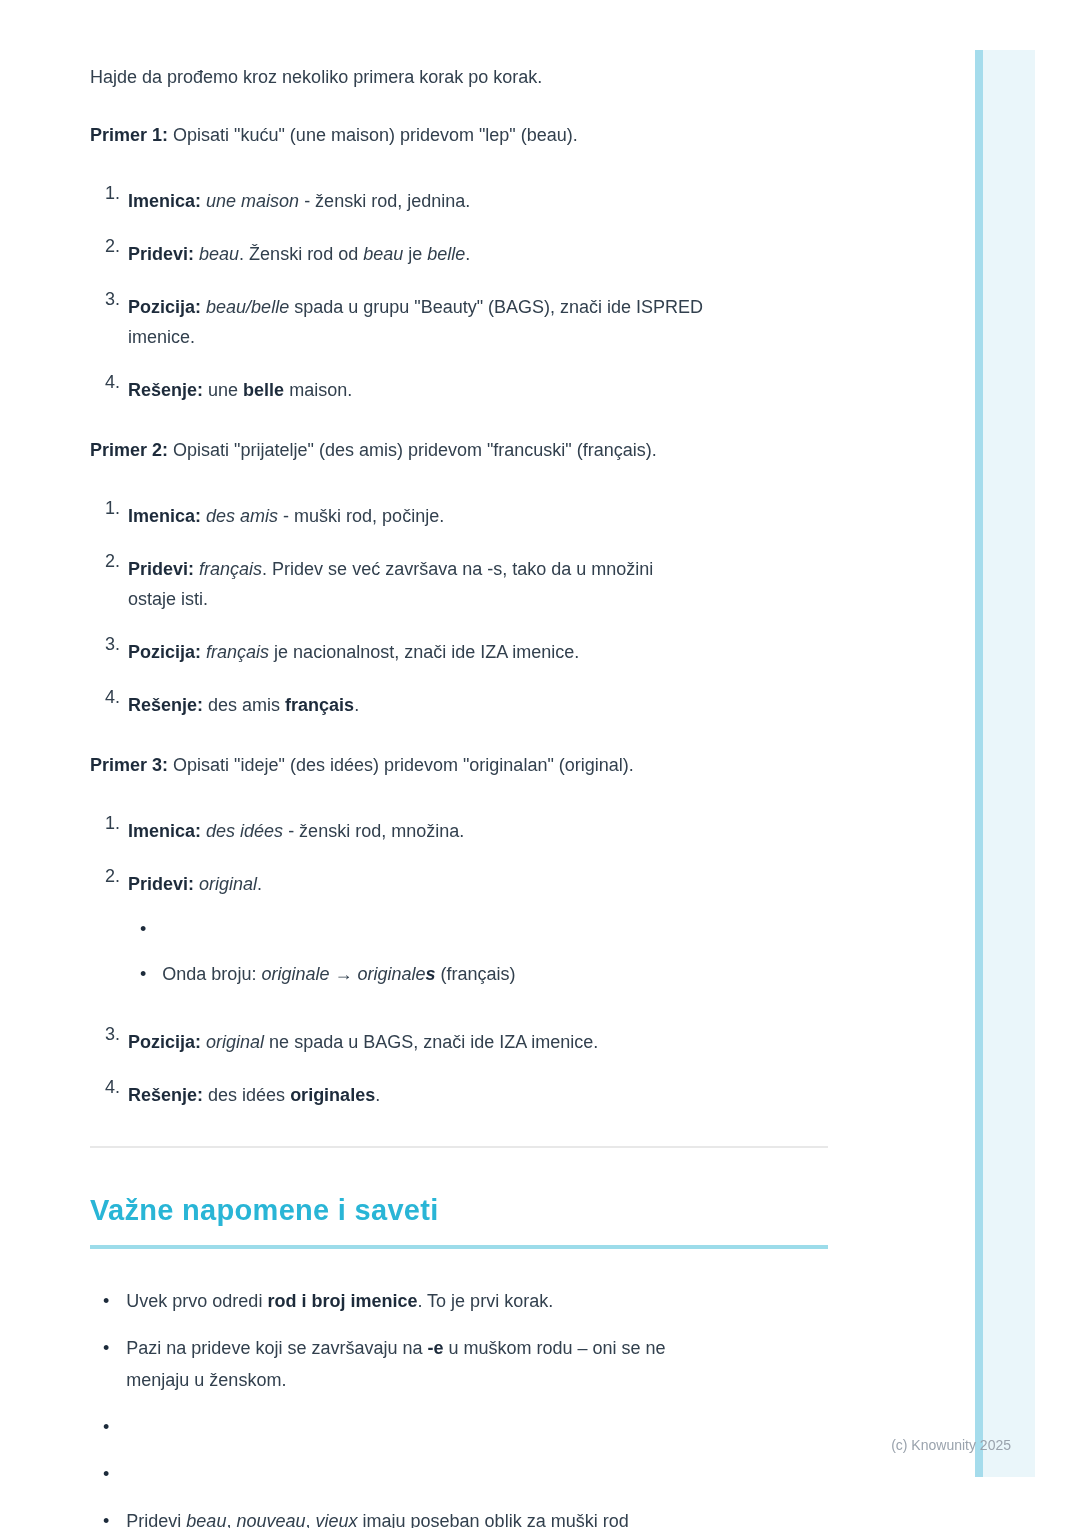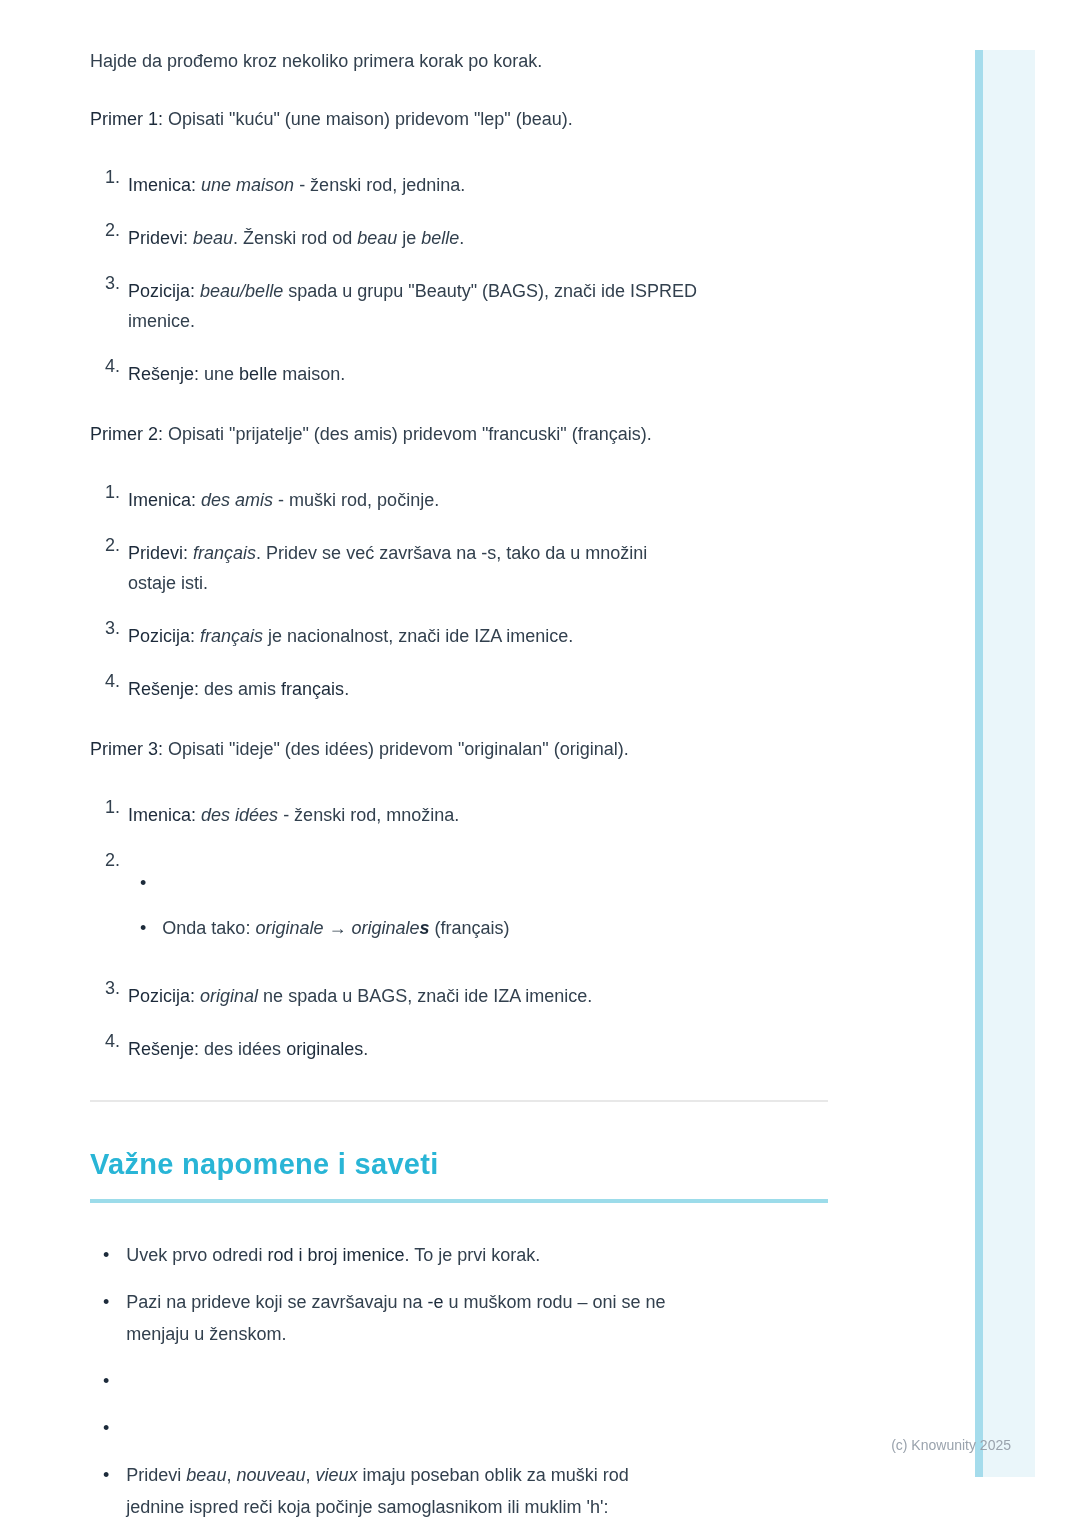--- a/index.html
+++ b/index.html
@@ -23,24 +23,24 @@
     overflow:hidden;
   }
   .content{
     position:absolute;
     left:90px;top:46px;
     width:738px;
   }
   .para{
     font-size:18px;
     line-height:30px;
-    margin:0 0 28px 0;
+    margin:16px 0 28px 0;
     white-space:pre-wrap;
   }
-  .b{font-weight:normal;color:var(--text-bold);}
+  .b{font-weight:bold;color:var(--text-bold);}
   .i{font-style:italic;}
   .bi{font-weight:bold;font-style:italic;color:var(--text-bold);}
   .steps{
     margin:0 0 30px 0;
     padding:0 0 0 15px;
     list-style:none;
   }
   .step{
     display:flex;
     margin-bottom:15px;
@@ -197,27 +197,28 @@
         <ol class="steps">
           <li class="step">
             <span class="marker">1.</span>
             <div class="step-body">
               <div class="step-text"><span class="b">Imenica:</span><span class=""> </span><span class="i">des idées</span><span class=""> - ženski rod, množina.</span></div>
             </div>
           </li>
           <li class="step">
             <span class="marker">2.</span>
             <div class="step-body">
+              <div class="step-text"><span class="b">Pridevi:</span><span class=""> </span><span class="i">original</span><span class="">.</span></div>
               <ul class="subs">
                 <li class="sub">
                   <span class="sub-dot">•</span>
                 </li>
                 <li class="sub">
                   <span class="sub-dot">•</span>
-                  <div class="sub-text"><span class="">Onda tako: </span><span class="i">originale</span><span class=""> → </span><span class="i">originale</span><span class="bi">s</span><span class=""> (français)</span></div>
+                  <div class="sub-text"><span class="">Onda broju: </span><span class="i">originale</span><span class=""> → </span><span class="i">originale</span><span class="bi">s</span><span class=""> (français)</span></div>
                 </li>
               </ul>
             </div>
           </li>
           <li class="step">
             <span class="marker">3.</span>
             <div class="step-body">
               <div class="step-text"><span class="b">Pozicija:</span><span class=""> </span><span class="i">original</span><span class=""> ne spada u BAGS, znači ide IZA imenice.</span></div>
             </div>
           </li>

